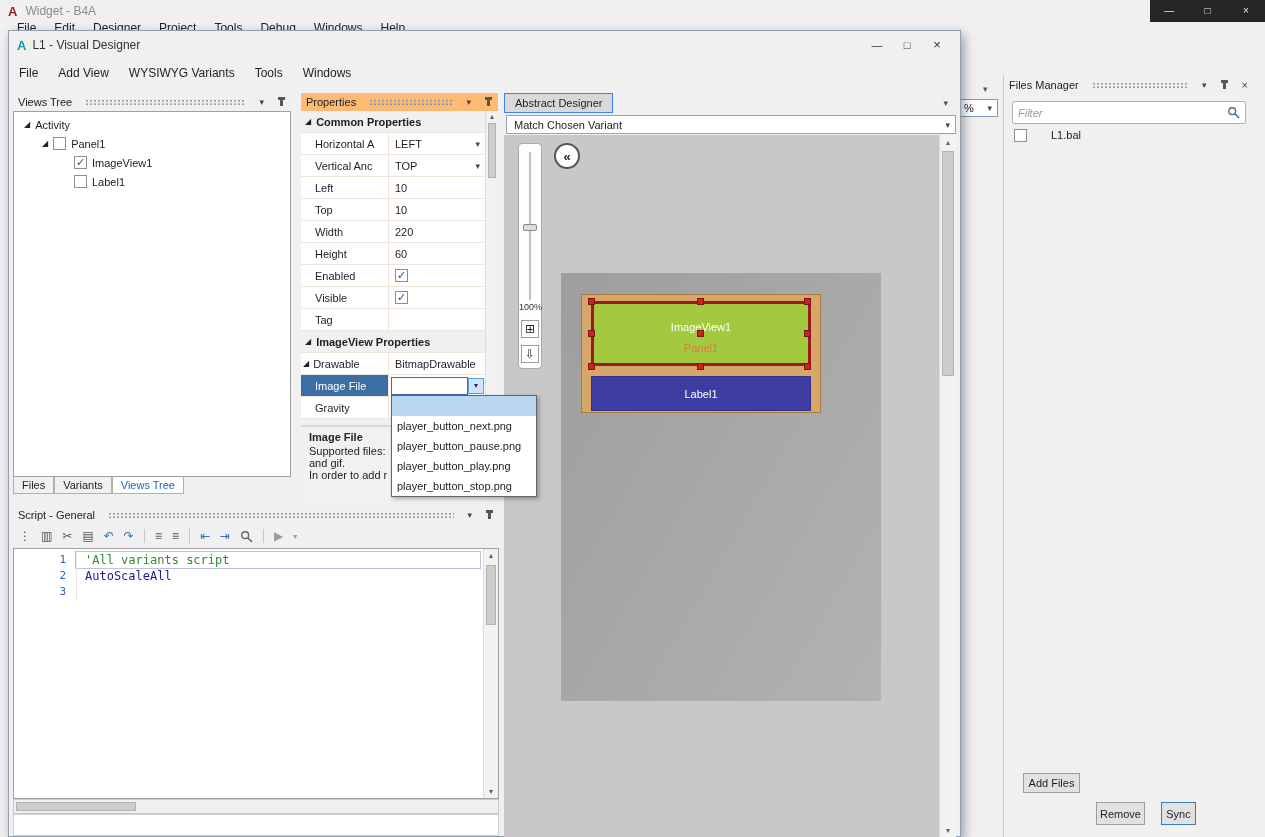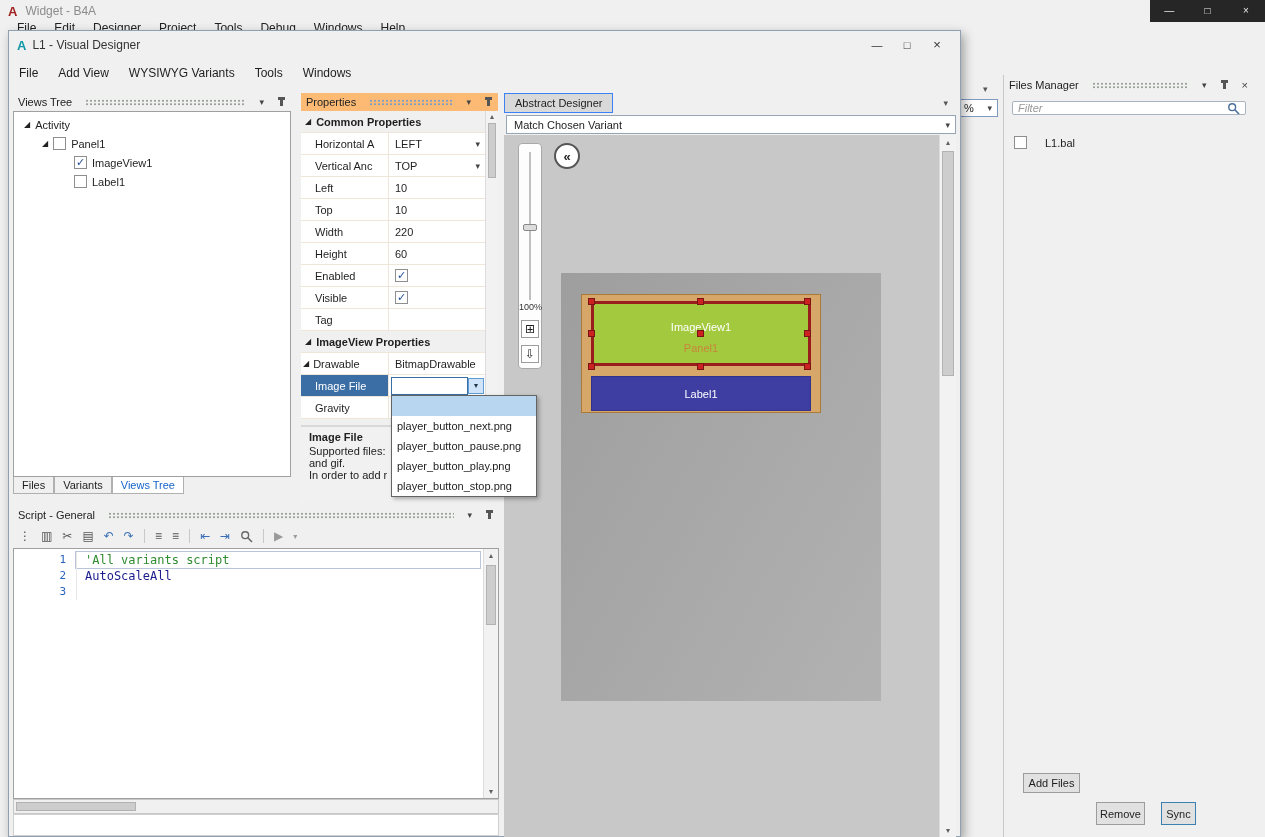--- a/index.html
+++ b/index.html
@@ -69,22 +69,22 @@
 .codewrap.cur{outline:1px solid #b9c4da}
 .comment{color:#2e8b2e}
 .codeblue{color:#1a1a8c}
 
 .adtab{display:inline-block;padding:3px 10px;font-size:11px;background:#d9d9d9;border:1px solid #3b82f6;color:#222}
 .canvas{position:absolute;left:495px;top:104px;width:435px;height:703px;background:#c8c8c8;overflow:hidden}
 .handle{position:absolute;width:7px;height:7px;background:#cc2222;border:1px solid #7a1515;z-index:5}
 .wbtn{background:#e1e1e1;border:1px solid #9c9c9c;font-size:11px;display:flex;align-items:center;justify-content:center}
 
 .fm{left:1003px;top:75px;width:250px;height:762px;background:#f0f0f0;border-left:1px solid #c9c9c9;z-index:2}
-.fitem{display:flex;align-items:flex-end;gap:18px;height:20px;font-size:11px;padding-left:10px}
-.filter{position:absolute;left:8px;top:26px;width:234px;height:14px;background:#fff;border:1px solid #a8b4c0;border-radius:2px;display:flex;align-items:center;padding:0 5px}
+.fitem{display:flex;align-items:flex-start;gap:24px;height:20px;font-size:11px;padding-left:10px}
+.filter{position:absolute;left:8px;top:26px;width:234px;height:23px;background:#fff;border:1px solid #a8b4c0;border-radius:2px;display:flex;align-items:center;padding:0 5px}
 .filter input{border:none;outline:none;flex:1;font-size:11px;font-style:italic;color:#444;background:transparent;font-family:"Liberation Sans",sans-serif}
 .filter input::placeholder{color:#999;font-style:italic}
 </style>
 </head>
 <body>
 
 <div class="screen">
 
   <div class="abs" style="left:8px;top:4px;display:flex;gap:8px;z-index:1">
     <span class="bg-logo">A</span>

